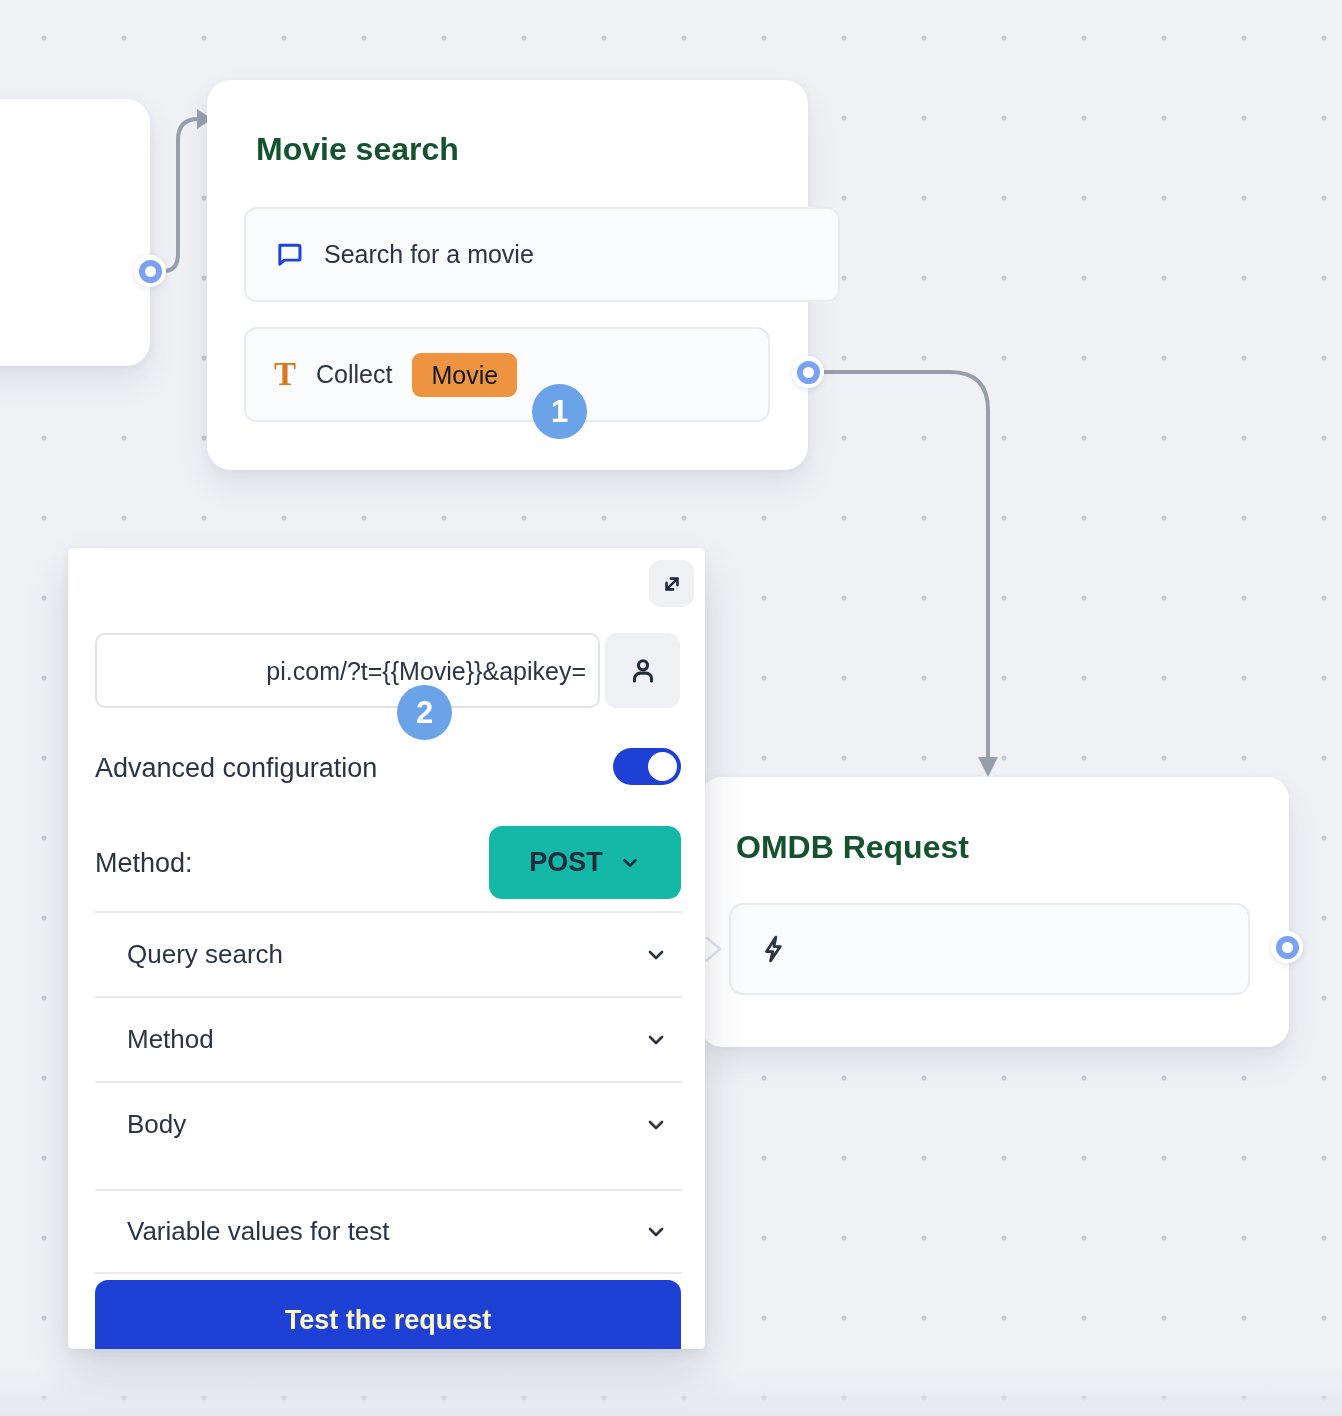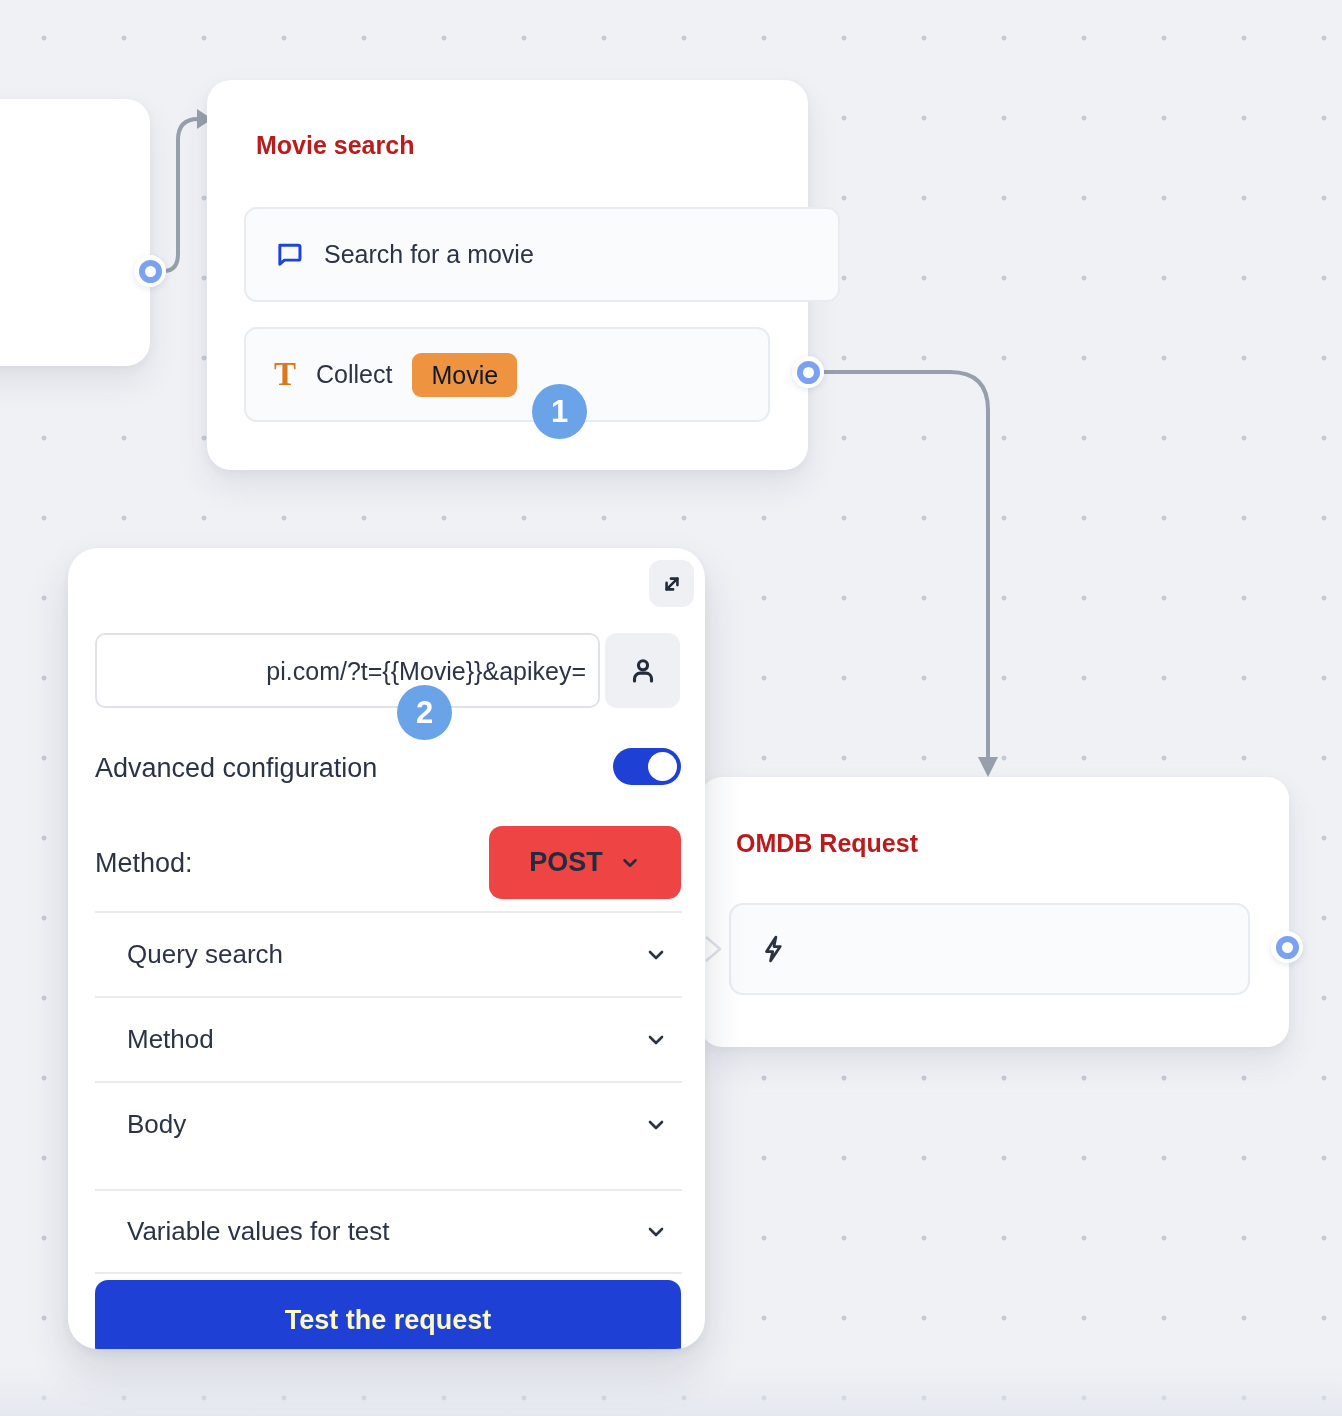--- a/index.html
+++ b/index.html
@@ -19,21 +19,21 @@
     z-index:0; pointer-events:none;
   }
 
   svg.wires { position:absolute; left:0; top:0; z-index:1; }
 
   .card {
     position:absolute; background:#ffffff; border-radius:24px;
     box-shadow:0 16px 32px rgba(40,55,90,.09), 0 3px 8px rgba(40,55,90,.05);
     z-index:2;
   }
-  .card-title { font-weight:700; font-size:25px; color:#b91c1c; }
+  .card-title { font-weight:700; font-size:32px; color:#14532d; }
 
   .node-item {
     position:absolute; background:#fafbfd; border:2px solid #e8ebf0;
     border-radius:13px; display:flex; align-items:center; gap:20px;
     padding:0 28px; color:#2b3445; font-size:25px;
   }
 
   .t-glyph { font-family:"Liberation Serif","DejaVu Serif",serif; font-size:33px; font-weight:600; color:#d8791e; line-height:1; }
 
   .var-chip {
@@ -48,21 +48,21 @@
 
   .num-badge {
     position:absolute; width:55px; height:55px; border-radius:50%;
     background:#6ba3e9; color:#ffffff; font-weight:700; font-size:31px;
     display:flex; align-items:center; justify-content:center; z-index:12;
   }
 
   
   .panel {
     position:absolute; left:68px; top:548px; width:637px; height:801px;
-    background:#ffffff; border-radius:30px; overflow:hidden;
+    background:#ffffff; border-radius:5px; overflow:hidden;
     box-shadow:0 22px 44px rgba(30,45,80,.14), 0 4px 10px rgba(30,45,80,.06);
     z-index:10;
   }
   .icon-btn {
     position:absolute; background:#eef0f3; border-radius:12px;
     display:flex; align-items:center; justify-content:center; cursor:pointer;
   }
   .expand-btn { left:581px; top:12px; width:45px; height:47px; }
   .user-btn   { left:537px; top:85px; width:75px; height:75px; }
 
@@ -79,21 +79,21 @@
   .panel-label { position:absolute; font-size:27px; color:#2b3445; }
 
   .toggle {
     position:absolute; left:545px; top:200px; width:68px; height:37px;
     border-radius:19px; background:#1e40d4; cursor:pointer;
   }
   .toggle .knob { position:absolute; right:4px; top:4px; width:29px; height:29px; border-radius:50%; background:#ffffff; }
 
   .method-select {
     position:absolute; left:421px; top:278px; width:192px; height:73px;
-    background:#ef4444; border-radius:13px; display:flex; align-items:center;
+    background:#14b8a6; border-radius:13px; display:flex; align-items:center;
     justify-content:center; gap:16px; cursor:pointer;
   }
   .method-select .val { font-weight:700; font-size:27px; color:#232c3d; }
 
   .accordion { position:absolute; left:27px; top:363px; width:587px; }
   .acc-row {
     height:85px; border-top:2px solid #e9ebee; display:flex; align-items:center;
     justify-content:space-between; padding:0 14px 0 32px; cursor:pointer;
   }
   .acc-row:last-child { border-bottom:2px solid #e9ebee;margin-top:23px; }

